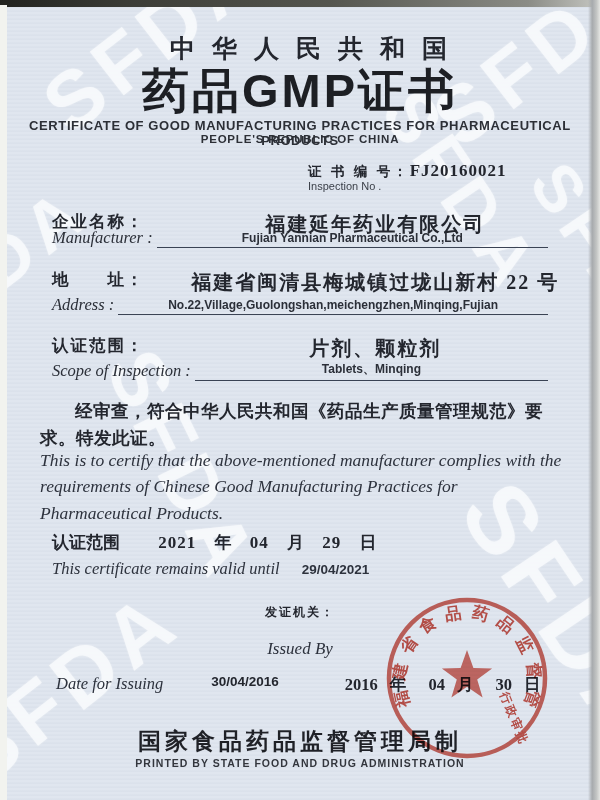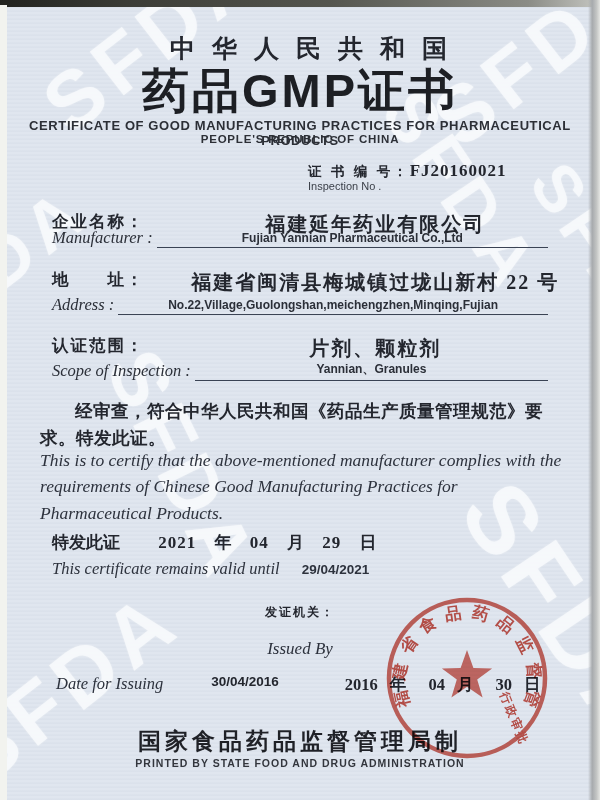--- a/index.html
+++ b/index.html
@@ -122,28 +122,28 @@
     <span class="lab">Address :</span>
     <span class="line">No.22,Village,Guolongshan,meichengzhen,Minqing,Fujian</span>
   </div>
 
   <div class="abs field-zh r3z">
     <span class="lab">认证范围：</span>
     <span class="val">片剂、颗粒剂</span>
   </div>
   <div class="abs field-en r3e">
     <span class="lab">Scope of Inspection :</span>
-    <span class="line">Yannian、Granules</span>
+    <span class="line">Tablets、Minqing</span>
   </div>
 
   <div class="abs stmt-zh">经审查，符合中华人民共和国《药品生产质量管理规范》要求。特发此证。</div>
   <div class="abs stmt-en">This is to certify that the above-mentioned manufacturer complies with the requirements of Chinese Good Manufacturing Practices for Pharmaceutical Products.</div>
 
   <div class="abs valid-zh">
-    <span style="margin-right:34px">特发此证</span>
+    <span style="margin-right:34px">认证范围</span>
     <span class="num">2021</span>
     <span>年</span>
     <span class="num">04</span>
     <span>月</span>
     <span class="num">29</span>
     <span>日</span>
   </div>
   <div class="abs valid-en">
     <span>This certificate remains valid until</span><span class="v">29/04/2021</span>
   </div>

